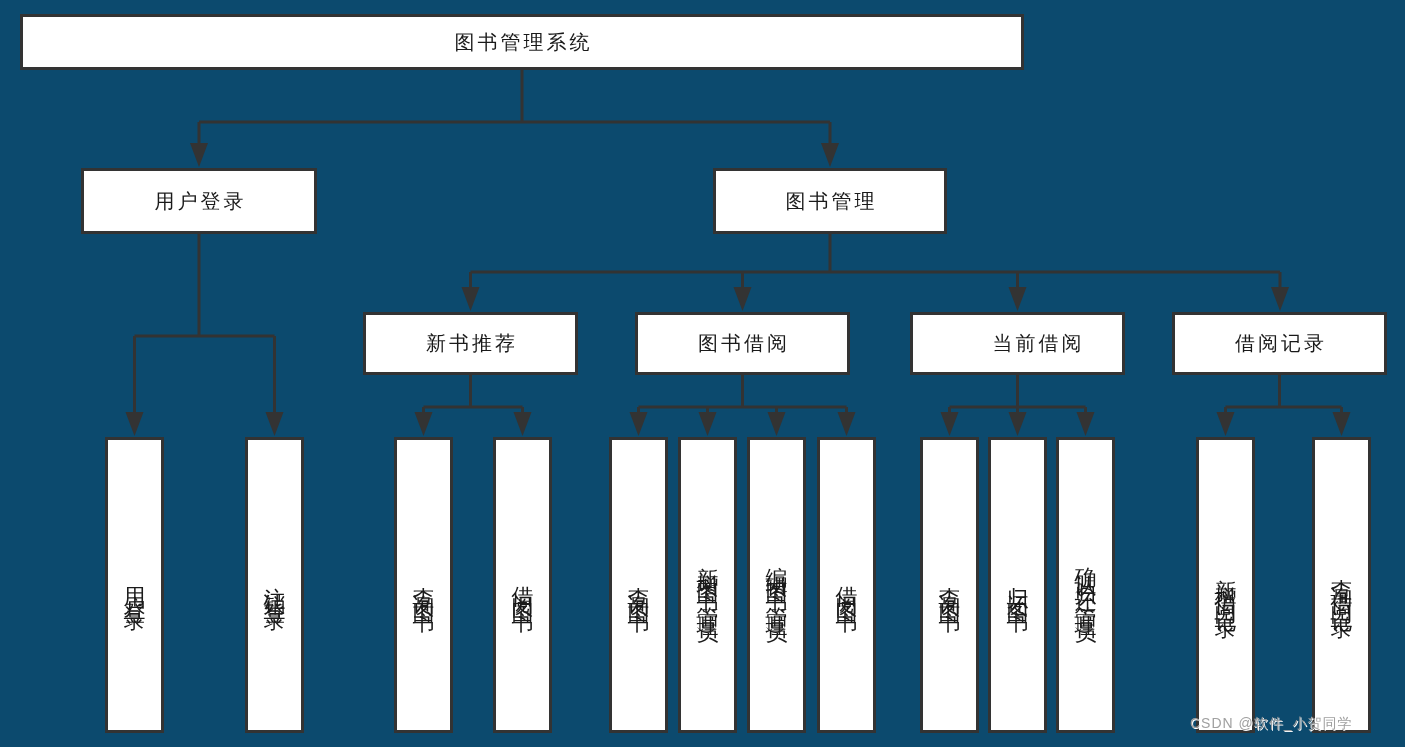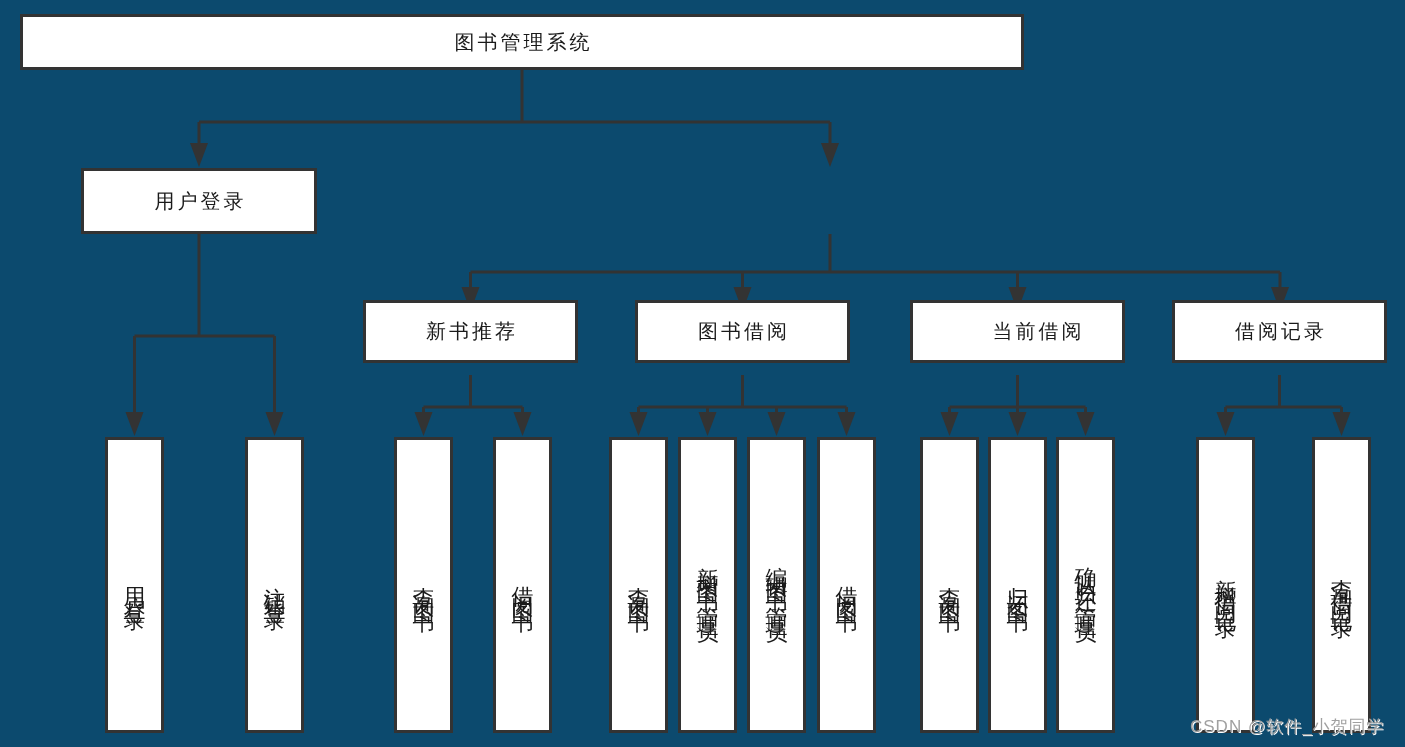--- a/index.html
+++ b/index.html
@@ -15,24 +15,24 @@
   }
   .vbox{
     position:absolute;box-sizing:border-box;border:3px solid #333;background:#fff;
     top:437px;width:59px;height:296px;
     display:flex;align-items:center;justify-content:center;
     writing-mode:vertical-rl;text-orientation:mixed;
     font-size:22px;letter-spacing:8px;line-height:1;
   }
   .root{left:20px;top:14px;width:1004px;height:56px;}
   .lvl2{top:168px;height:66px;}
-  .lvl3{top:300px;height:63px;width:215px;font-family:Liberation Mono, monospace;}
+  .lvl3{top:312px;height:63px;width:215px;font-family:Liberation Mono, monospace;}
   #wm{
     position:absolute;left:1190px;top:715px;width:210px;
-    font-size:17px;letter-spacing:1px;white-space:nowrap;
+    font-size:14px;letter-spacing:1px;white-space:nowrap;
     color:#a0a0a0;text-shadow:1px 1px 0 #ffffff;z-index:5;
   }
 </style>
 </head>
 <body>
 
 <div id="stage">
 
   <svg id="wires" viewBox="0 0 1405 747" xmlns="http://www.w3.org/2000/svg">
     <g stroke="#333333" stroke-width="3" fill="none">
@@ -73,20 +73,21 @@
       <polygon points="1008.5,412 1026.5,412 1017.5,436"></polygon>
       <polygon points="1076.5,412 1094.5,412 1085.5,436"></polygon>
       <polygon points="1216.5,412 1234.5,412 1225.5,436"></polygon>
       <polygon points="1332.5,412 1350.5,412 1341.5,436"></polygon>
     </g>
   </svg>
 
   <div class="hbox root">图书管理系统</div>
 
   <div class="hbox lvl2" style="left:81px;width:236px;">用户登录</div>
+  <div class="hbox lvl2" style="left:713px;width:234px;">图书管理</div>
 
   <div class="hbox lvl3" style="left:363px;">新书推荐</div>
   <div class="hbox lvl3" style="left:635px;text-align:right;">图书借阅</div>
   <div class="hbox lvl3" style="left:910px;padding-left:39px;">当前借阅</div>
   <div class="hbox lvl3" style="left:1172px;">借阅记录</div>
 
   <div class="vbox" style="left:105px;">用户登录</div>
   <div class="vbox" style="left:245px;">注销登录</div>
 
   <div class="vbox" style="left:394px;">查询图书</div>

